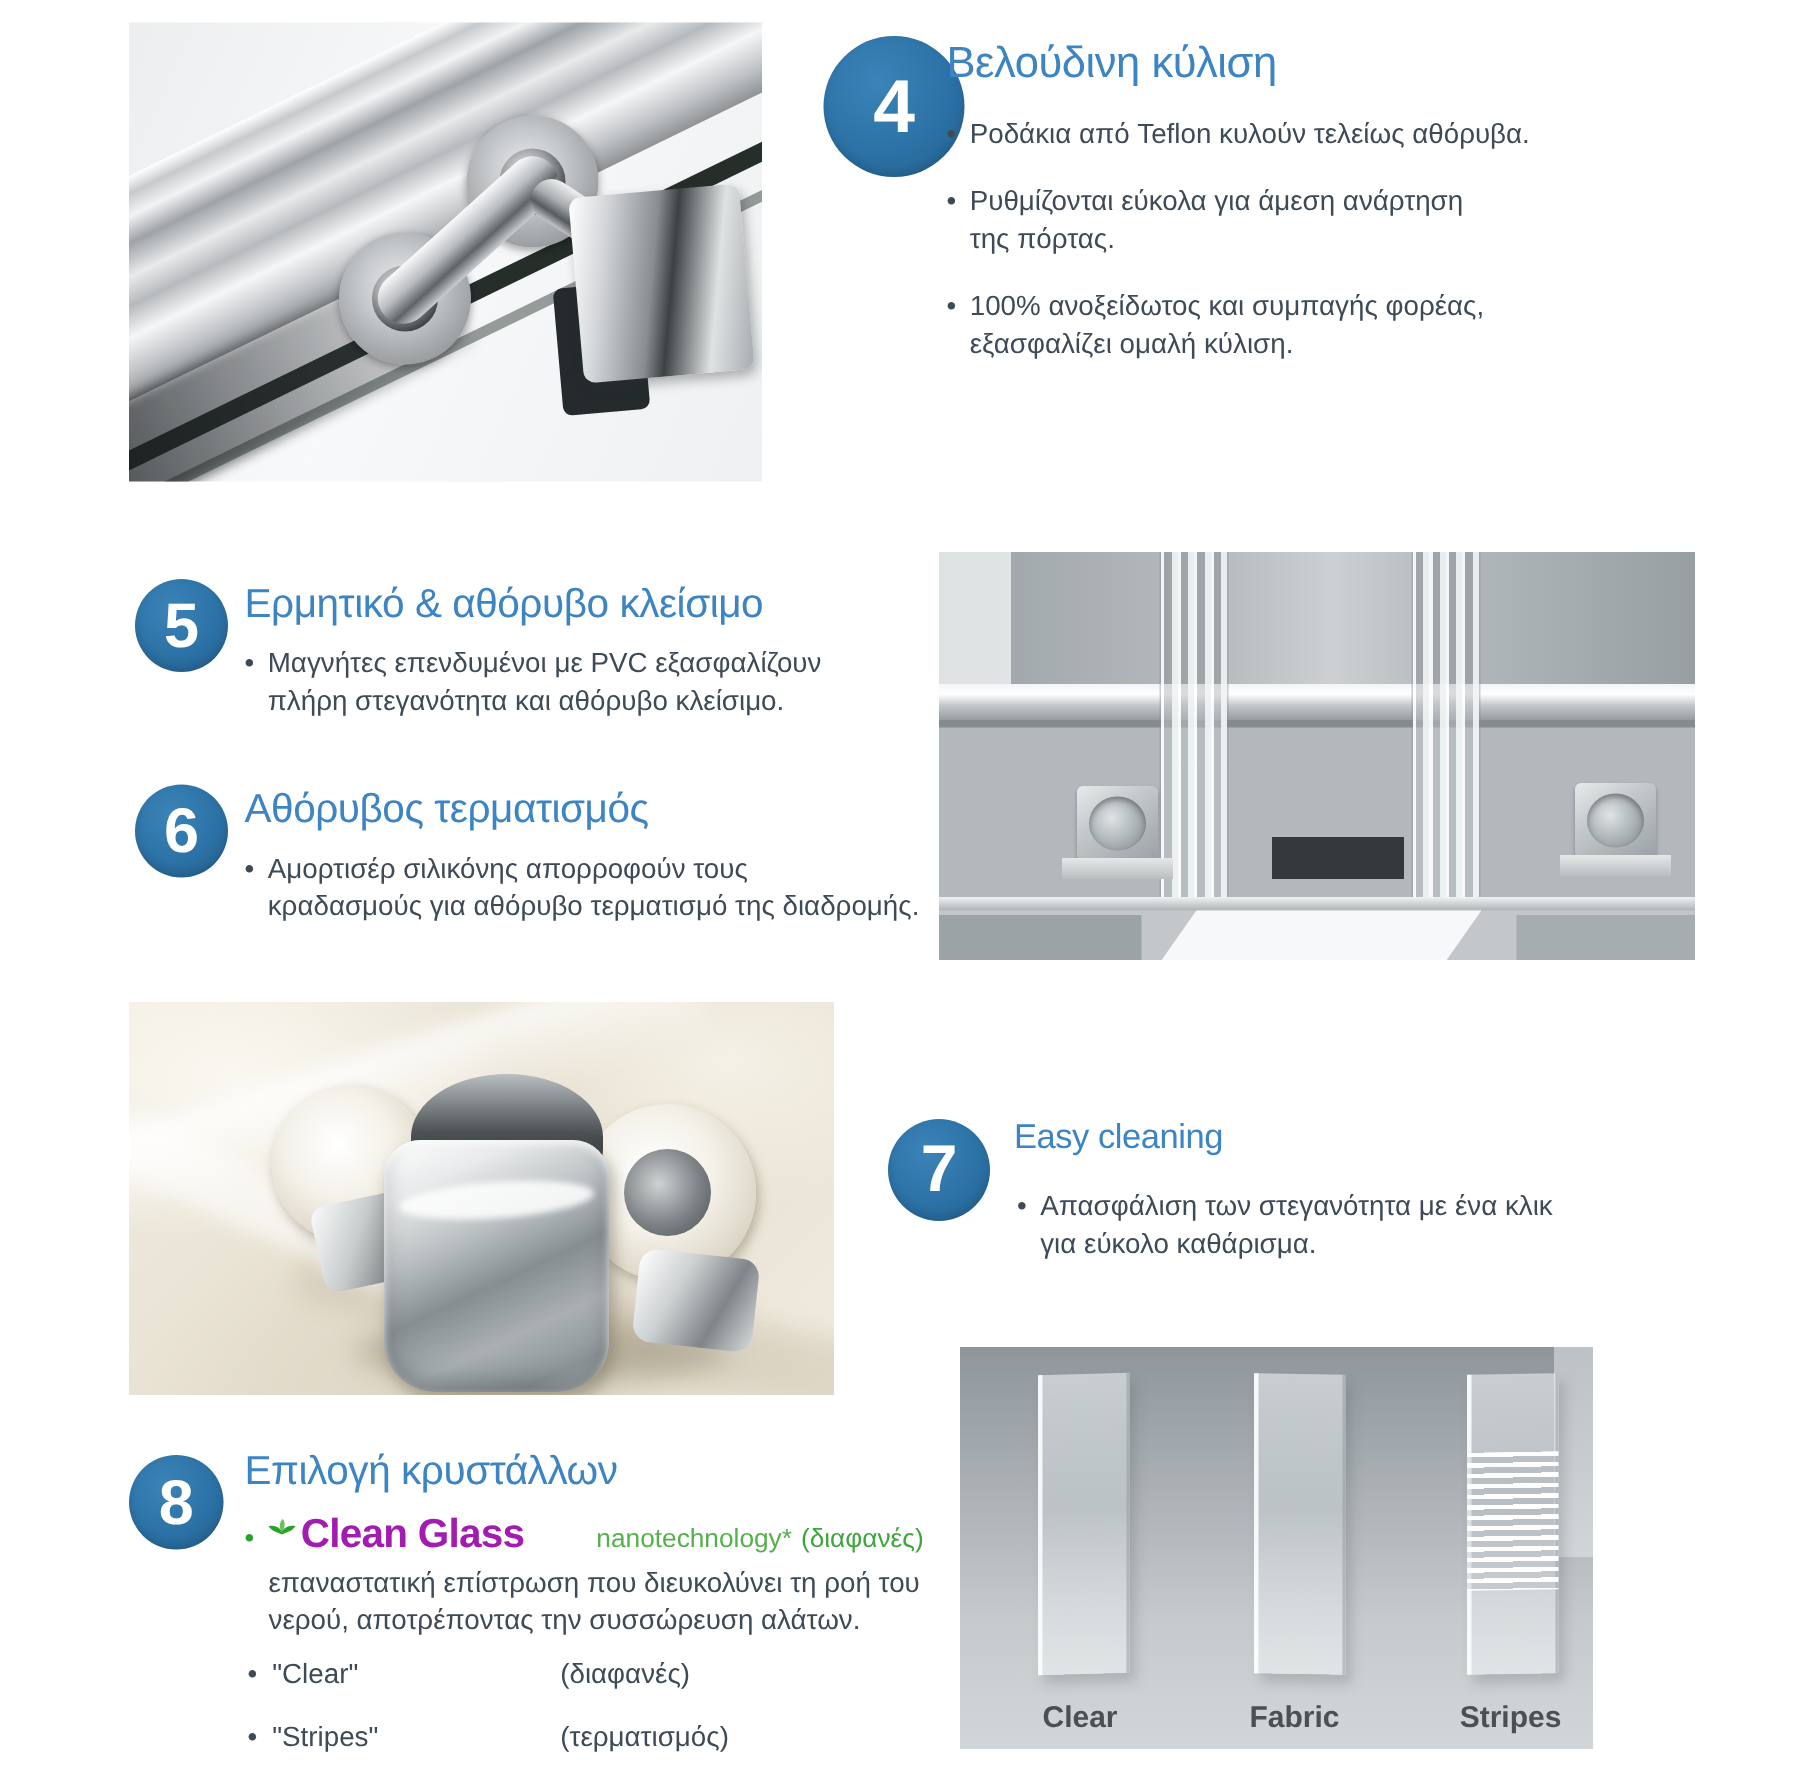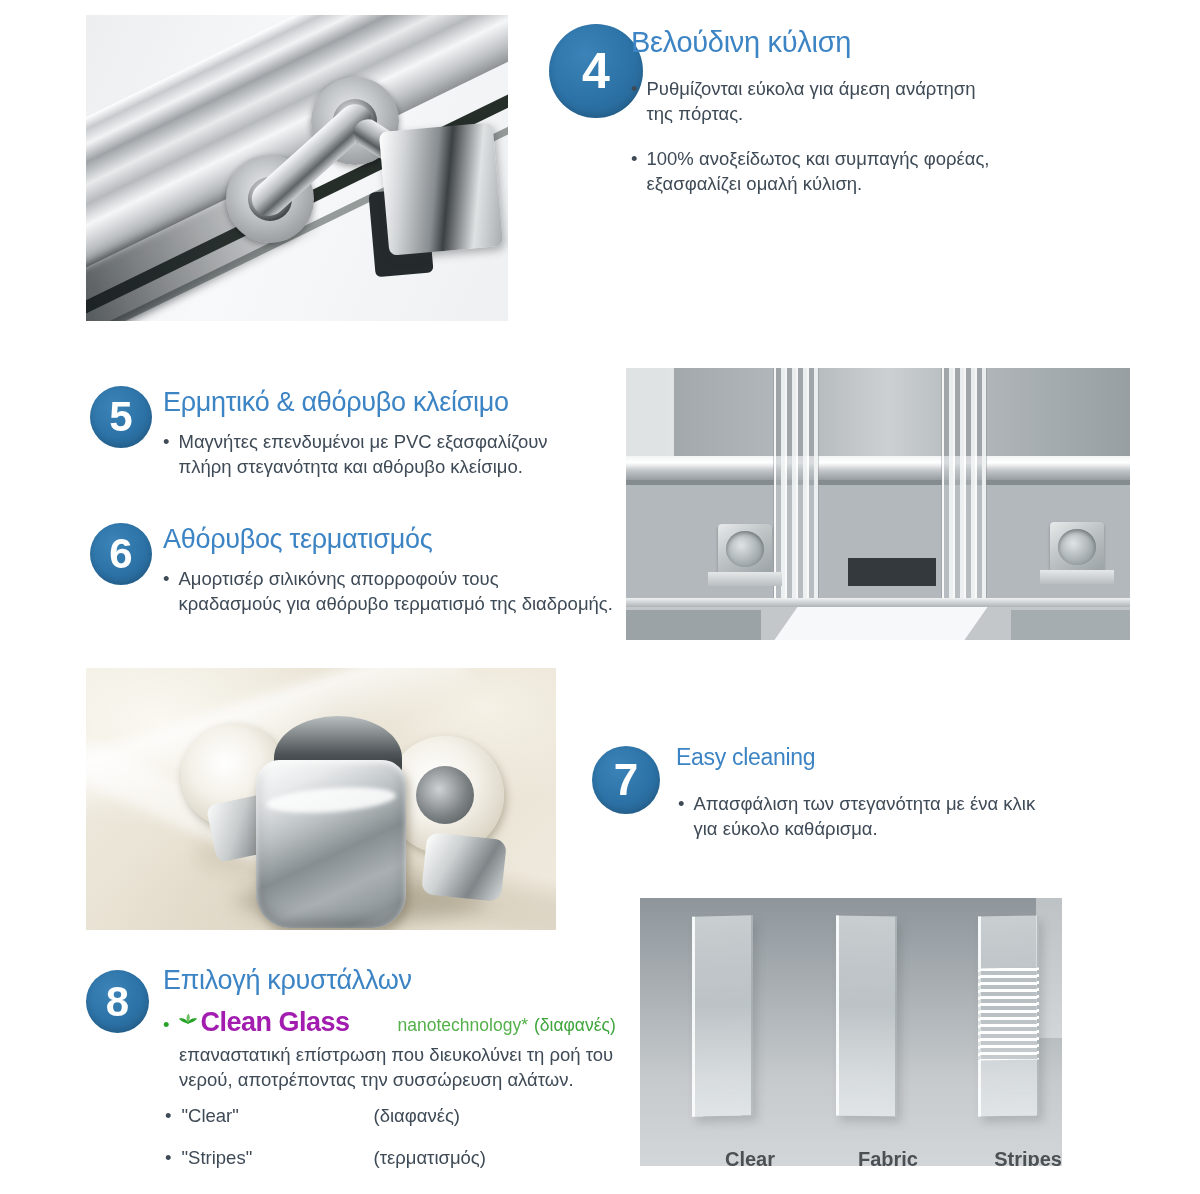--- a/index.html
+++ b/index.html
@@ -147,21 +147,21 @@
   .p4-lightcol { right:0; top:0; width:26px; height:140px; background:rgba(235,238,240,0.5); }
   .p4-panel { top:18px; width:56px; height:200px;
     background:linear-gradient(to bottom, rgba(244,248,249,0.55) 0%, rgba(220,227,230,0.3) 45%, rgba(240,245,246,0.55) 100%);
     border-left:3px solid rgba(252,254,254,0.9); border-right:2px solid rgba(150,158,162,0.55);
     box-shadow:4px 6px 8px rgba(90,96,100,0.25); }
   .p4-p1 { left:52px;  transform:skewY(-1.5deg); }
   .p4-p2 { left:196px; transform:skewY(1deg); }
   .p4-p3 { left:338px; transform:skewY(-1deg); }
   .p4-stripes { position:absolute; left:-3px; right:-2px; top:52px; height:92px;
     background:repeating-linear-gradient(to bottom, rgba(255,255,255,0.98) 0 3px, rgba(175,183,187,0.35) 3px 7px); }
-  .p4-label { top:236px; width:110px; text-align:right; font-size:20px; font-weight:bold; color:#4b5054; position:absolute;margin-top:14px; }
+  .p4-label { top:236px; width:110px; text-align:center; font-size:20px; font-weight:bold; color:#4b5054; position:absolute; }
   .p4-l1 { left:25px; } .p4-l2 { left:168px; } .p4-l3 { left:312px; }
 </style>
 </head>
 <body>
 
 <div class="photo photo1">
   <div class="p1-rail"></div>
   <div class="p1-glass"></div>
   <div class="p1-glass2"></div>
   <div class="p1-streak"></div>
@@ -173,20 +173,23 @@
     </div>
   <div class="p1-arm"></div>
   <div class="p1-arm2"></div>
   <div class="p1-cube-side"></div>
   <div class="p1-cube"></div>
 </div>
 
 <div class="badge badge4">4</div>
 <h2 class="title title4">Βελούδινη κύλιση</h2>
 <div class="bullets bullets4">
+  <div class="bullet">
+      <span class="btext">Ροδάκια από Teflon κυλούν τελείως αθόρυβα.</span>
+    </div>
   <div class="bullet">
       <span class="btext">Ρυθμίζονται εύκολα για άμεση ανάρτηση
 της πόρτας.</span>
     </div>
   <div class="bullet">
       <span class="btext">100% ανοξείδωτος και συμπαγής φορέας,
 εξασφαλίζει ομαλή κύλιση.</span>
     </div>
 </div>
 

